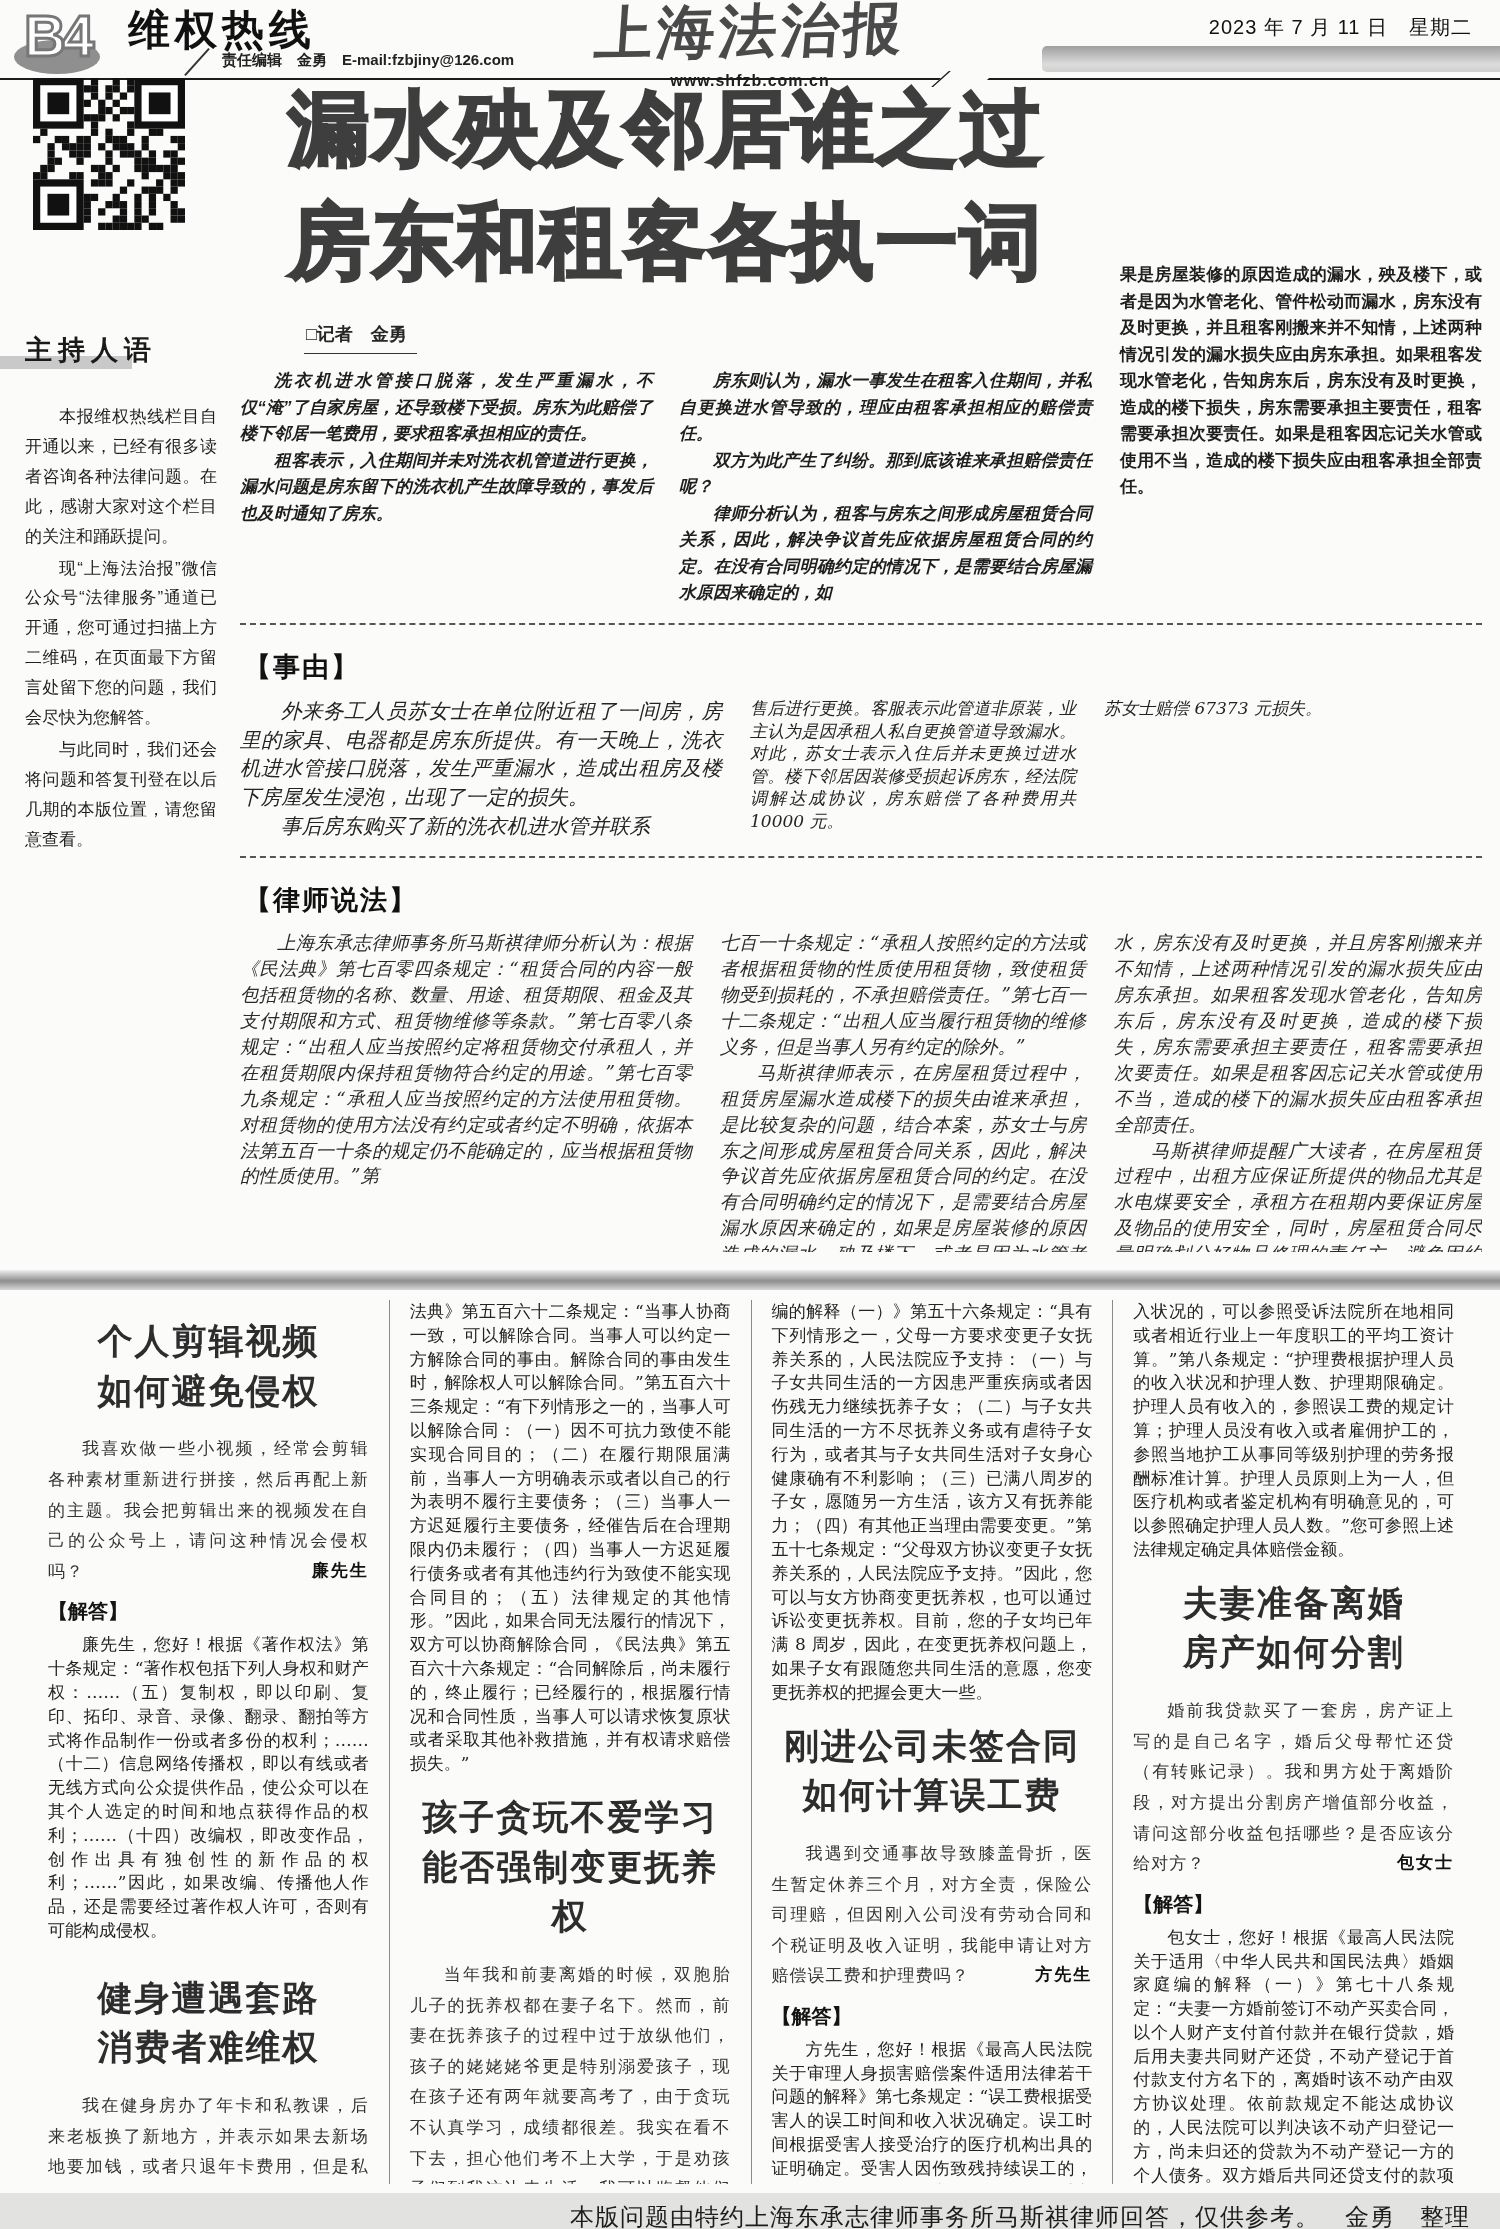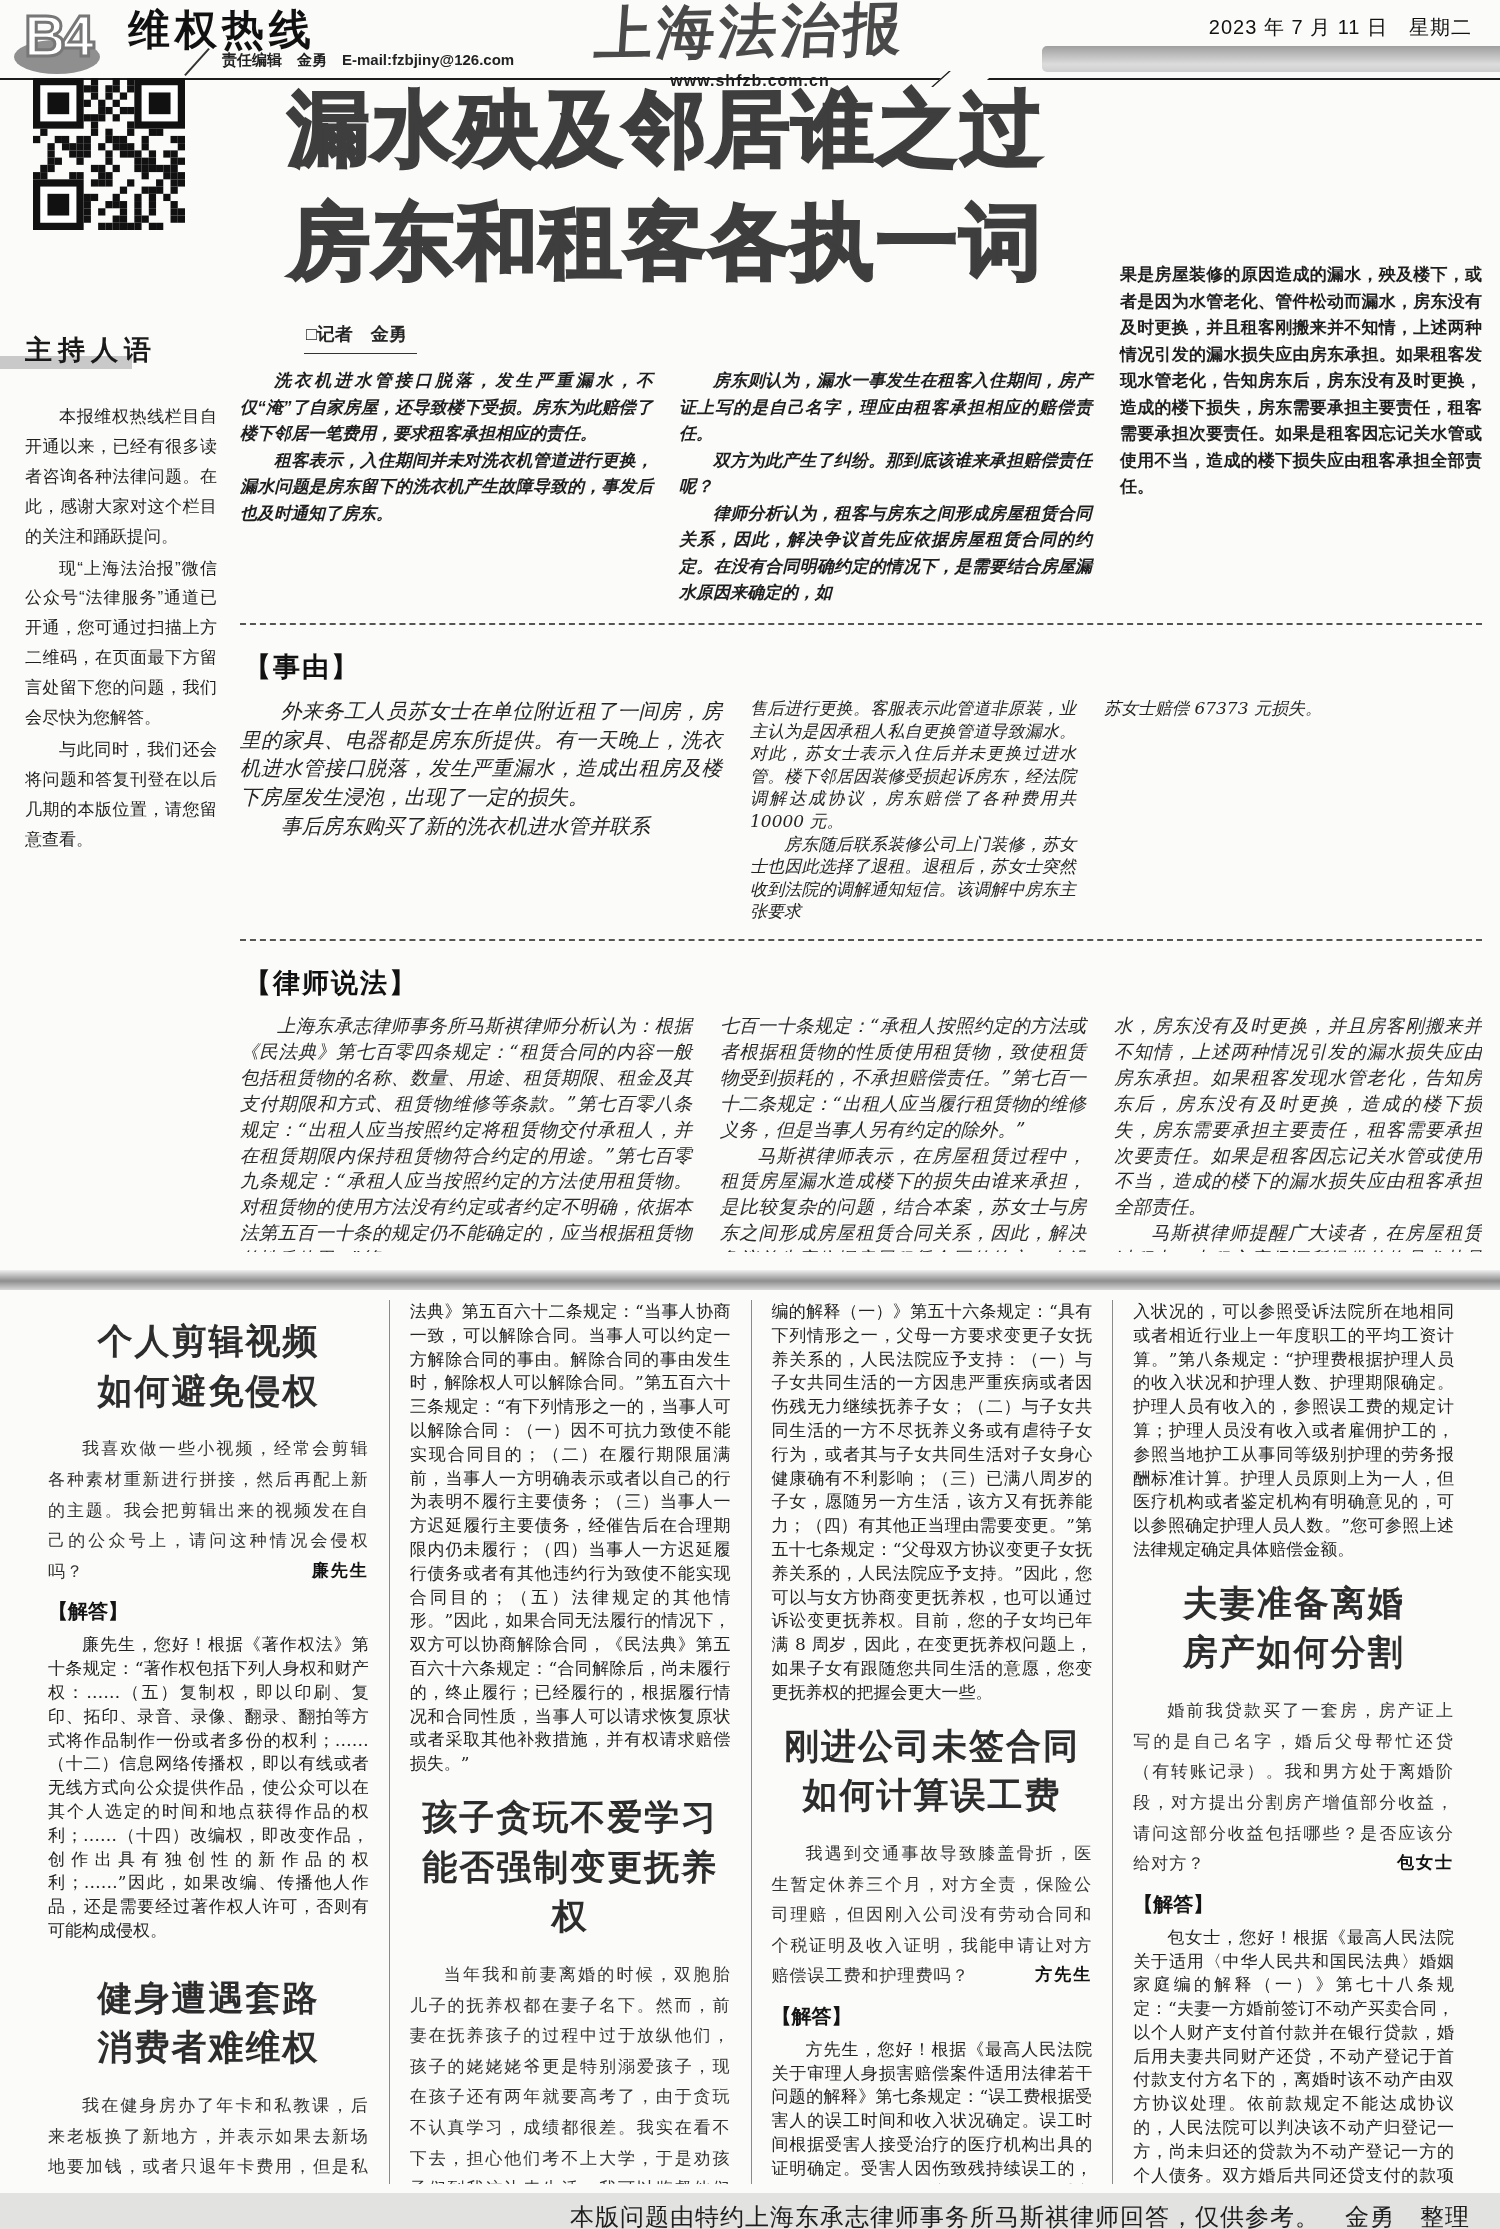--- a/index.html
+++ b/index.html
@@ -264,21 +264,21 @@
     <div class="lead-left">
       <h1>漏水殃及邻居谁之过</h1>
       <h1>房东和租客各执一词</h1>
       <div class="byline"><span>□记者　金勇</span></div>
       <div class="intro-cols">
         <div class="icol">
           <p class="ind">洗衣机进水管接口脱落，发生严重漏水，不仅“淹”了自家房屋，还导致楼下受损。房东为此赔偿了楼下邻居一笔费用，要求租客承担相应的责任。</p>
           <p class="ind">租客表示，入住期间并未对洗衣机管道进行更换，漏水问题是房东留下的洗衣机产生故障导致的，事发后也及时通知了房东。</p>
         </div>
         <div class="icol">
-          <p class="ind">房东则认为，漏水一事发生在租客入住期间，房产证上写的是自己名字，理应由租客承担相应的赔偿责任。</p>
+          <p class="ind">房东则认为，漏水一事发生在租客入住期间，并私自更换进水管导致的，理应由租客承担相应的赔偿责任。</p>
           <p class="ind">双方为此产生了纠纷。那到底该谁来承担赔偿责任呢？</p>
           <p class="ind">律师分析认为，租客与房东之间形成房屋租赁合同关系，因此，解决争议首先应依据房屋租赁合同的约定。在没有合同明确约定的情况下，是需要结合房屋漏水原因来确定的，如</p>
         </div>
       </div>
     </div>
     <div class="lead-right">
       <p>果是房屋装修的原因造成的漏水，殃及楼下，或者是因为水管老化、管件松动而漏水，房东没有及时更换，并且租客刚搬来并不知情，上述两种情况引发的漏水损失应由房东承担。如果租客发现水管老化，告知房东后，房东没有及时更换，造成的楼下损失，房东需要承担主要责任，租客需要承担次要责任。如果是租客因忘记关水管或使用不当，造成的楼下损失应由租客承担全部责任。</p>
     </div>
   </div>
 
@@ -286,21 +286,20 @@
 
   <div class="sec">
     <h3>【事由】</h3>
     <div class="cols3 shiyou-cols">
       <div class="c c1">
         <p class="ind">外来务工人员苏女士在单位附近租了一间房，房里的家具、电器都是房东所提供。有一天晚上，洗衣机进水管接口脱落，发生严重漏水，造成出租房及楼下房屋发生浸泡，出现了一定的损失。</p>
         <p class="ind">事后房东购买了新的洗衣机进水管并联系</p>
       </div>
       <div class="c c2">
         <p>售后进行更换。客服表示此管道非原装，业主认为是因承租人私自更换管道导致漏水。对此，苏女士表示入住后并未更换过进水管。楼下邻居因装修受损起诉房东，经法院调解达成协议，房东赔偿了各种费用共 10000 元。</p>
-        <p class="ind">房东随后联系装修公司上门装修，苏女士也因此选择了退租。退租后，苏女士突然收到法院的调解通知短信。该调解中房东主张要求</p>
       </div>
       <div class="c c3">
         <p>苏女士赔偿 67373 元损失。</p>
       </div>
     </div>
   </div>
 
   <div class="dashed"></div>
 
   <div class="sec">

